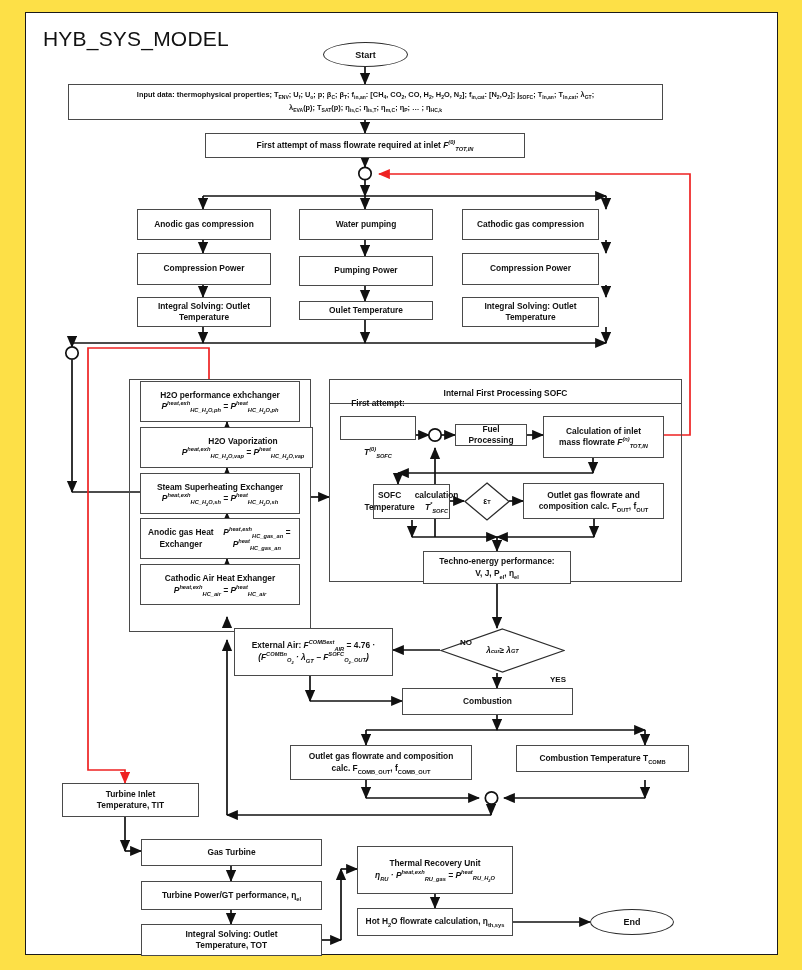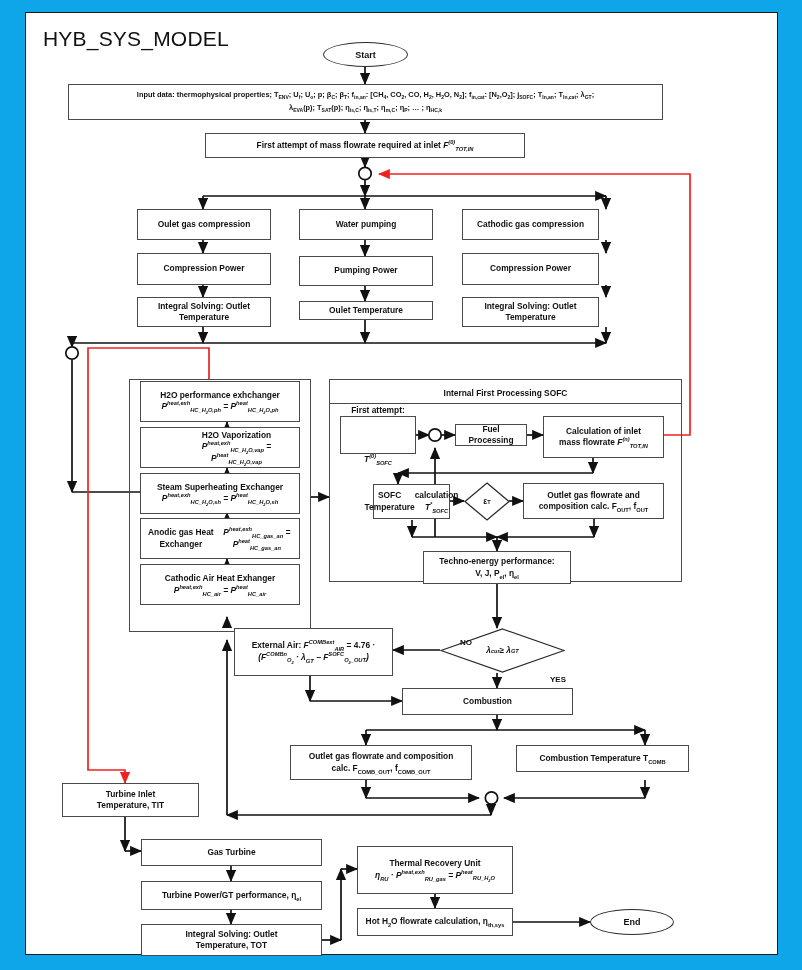--- a/index.html
+++ b/index.html
@@ -1,17 +1,17 @@
 <!DOCTYPE html>
 <html><head>
 <meta charset="utf-8">
 <style>
   html,body{margin:0;padding:0;background:#efefef;}
   body{width:802px;height:970px;overflow:hidden;font-family:"Liberation Sans",sans-serif;}
-  #stage{position:relative;width:802px;height:970px;background:#0ea5e9;text-decoration:underline;}
+  #stage{position:relative;width:802px;height:970px;background:#fde047;text-decoration:underline;}
   #frame{position:absolute;left:25px;top:12px;width:753px;height:943px;background:#ffffff;border:1.5px solid #1a1a1a;box-sizing:border-box;}
   #title{position:absolute;left:43px;top:27px;font-size:21px;font-weight:400;color:#111;letter-spacing:.2px;}
   svg{position:absolute;left:0;top:0;width:802px;height:970px;}
   .bx{position:absolute;box-sizing:border-box;background:#fff;border:1.2px solid #4a4a4a;
       display:flex;align-items:center;justify-content:center;text-align:center;
       font-size:8.4px;font-weight:bold;color:#111;line-height:1.35;padding:1px 3px;}
   .grp{position:absolute;box-sizing:border-box;background:transparent;border:1.2px solid #4a4a4a;}
   .lbl{position:absolute;font-size:8.4px;font-weight:bold;color:#111;text-align:center;}
   .ell{position:absolute;box-sizing:border-box;background:#fff;border:1.3px solid #2b2b2b;border-radius:50%;
        display:flex;align-items:center;justify-content:center;font-size:9px;font-weight:bold;color:#111;}
@@ -159,40 +159,40 @@
 
   <div class="bx inputbox" style="left:68px;top:84px;width:595px;height:36px;flex-direction:column;justify-content:center;">
     <div>Input data: thermophysical properties; T<sub>ENV</sub>; U<sub>f</sub>; U<sub>o</sub>; p; β<sub>C</sub>; β<sub>T</sub>; f<sub>in,an</sub>: [CH<sub>4</sub>, CO<sub>2</sub>, CO, H<sub>2</sub>, H<sub>2</sub>O, N<sub>2</sub>]; f<sub>in,cat</sub>: [N<sub>2</sub>,O<sub>2</sub>]; j<sub>SOFC</sub>; T<sub>In,an</sub>; T<sub>In,cat</sub>; λ<sub>GT</sub>;</div>
     <div>λ<sub>EVA</sub>(p); T<sub>SAT</sub>(p); η<sub>is,C</sub>; η<sub>is,T</sub>; η<sub>m,C</sub>; η<sub>P</sub>; … ; η<sub>HC,k</sub></div>
   </div>
 
   <div class="bx" style="left:205px;top:133px;width:320px;height:25px;">
     <span>First attempt of mass flowrate required at inlet <span class="eqn">F<sup>(0)</sup><sub>TOT,IN</sub></span></span>
   </div>
 
-  <div class="bx" style="left:137px;top:209px;width:134px;height:31px;">Oulet gas compression</div>
+  <div class="bx" style="left:137px;top:209px;width:134px;height:31px;">Anodic gas compression</div>
   <div class="bx" style="left:299px;top:209px;width:134px;height:31px;">Water pumping</div>
   <div class="bx" style="left:462px;top:209px;width:137px;height:31px;">Cathodic gas compression</div>
 
   <div class="bx" style="left:137px;top:253px;width:134px;height:32px;">Compression Power</div>
   <div class="bx" style="left:299px;top:256px;width:134px;height:30px;">Pumping Power</div>
   <div class="bx" style="left:462px;top:253px;width:137px;height:32px;">Compression Power</div>
 
   <div class="bx" style="left:137px;top:297px;width:134px;height:30px;">Integral Solving: Outlet Temperature</div>
   <div class="bx" style="left:299px;top:301px;width:134px;height:19px;">Oulet Temperature</div>
   <div class="bx" style="left:462px;top:297px;width:137px;height:30px;">Integral Solving: Outlet Temperature</div>
 
   <div class="grp" style="left:129px;top:379px;width:182px;height:253px;"></div>
 
   <div class="bx" style="left:140px;top:381px;width:160px;height:41px;flex-direction:column;">
     <div>H2O performance exhchanger</div>
     <div class="eqn">P<sup>heat,exh</sup><sub>HC_H<sub>2</sub>O,ph</sub> = P<sup>heat</sup><sub>HC_H<sub>2</sub>O,ph</sub></div>
   </div>
 
-  <div class="bx" style="left:140px;top:427px;width:160px;height:41px;flex-direction:column;padding-left:36px;">
+  <div class="bx" style="left:140px;top:427px;width:173px;height:41px;flex-direction:column;padding-left:36px;">
     <div>H2O Vaporization</div>
     <div class="eqn">P<sup>heat,exh</sup><sub>HC_H<sub>2</sub>O,vap</sub> = P<sup>heat</sup><sub>HC_H<sub>2</sub>O,vap</sub></div>
   </div>
 
   <div class="bx" style="left:140px;top:473px;width:160px;height:41px;flex-direction:column;">
     <div>Steam Superheating Exchanger</div>
     <div class="eqn">P<sup>heat,exh</sup><sub>HC_H<sub>2</sub>O,sh</sub> = P<sup>heat</sup><sub>HC_H<sub>2</sub>O,sh</sub></div>
   </div>
 
   <div class="bx" style="left:140px;top:518px;width:160px;height:41px;flex-direction:row;">
@@ -202,21 +202,21 @@
 
   <div class="bx" style="left:140px;top:564px;width:160px;height:41px;flex-direction:column;">
     <div>Cathodic Air Heat Exhanger</div>
     <div class="eqn">P<sup>heat,exh</sup><sub>HC_air</sub> = P<sup>heat</sup><sub>HC_air</sub></div>
   </div>
 
   <div class="grp" style="left:329px;top:379px;width:353px;height:203px;"></div>
   <div class="lbl" style="left:329px;top:388px;width:353px;">Internal First Processing SOFC</div>
   <div class="grp" style="left:329px;top:403px;width:353px;height:179px;border-top:1.2px solid #4a4a4a;border-left:none;border-right:none;border-bottom:none;"></div>
 
-  <div class="bx" style="left:340px;top:416px;width:76px;height:38px;flex-direction:column;gap:38px;">
+  <div class="bx" style="left:340px;top:416px;width:76px;height:24px;flex-direction:column;gap:38px;">
     <div>First attempt:</div>
     <div class="eqn">T<sup>(0)</sup><sub>SOFC</sub></div>
   </div>
 
   <div class="bx" style="left:455px;top:424px;width:72px;height:22px;">Fuel Processing</div>
 
   <div class="bx" style="left:543px;top:416px;width:121px;height:42px;flex-direction:column;">
     <div>Calculation of inlet</div>
     <div>mass flowrate <span class="eqn">F<sup>(n)</sup><sub>TOT,IN</sub></span></div>
   </div>

